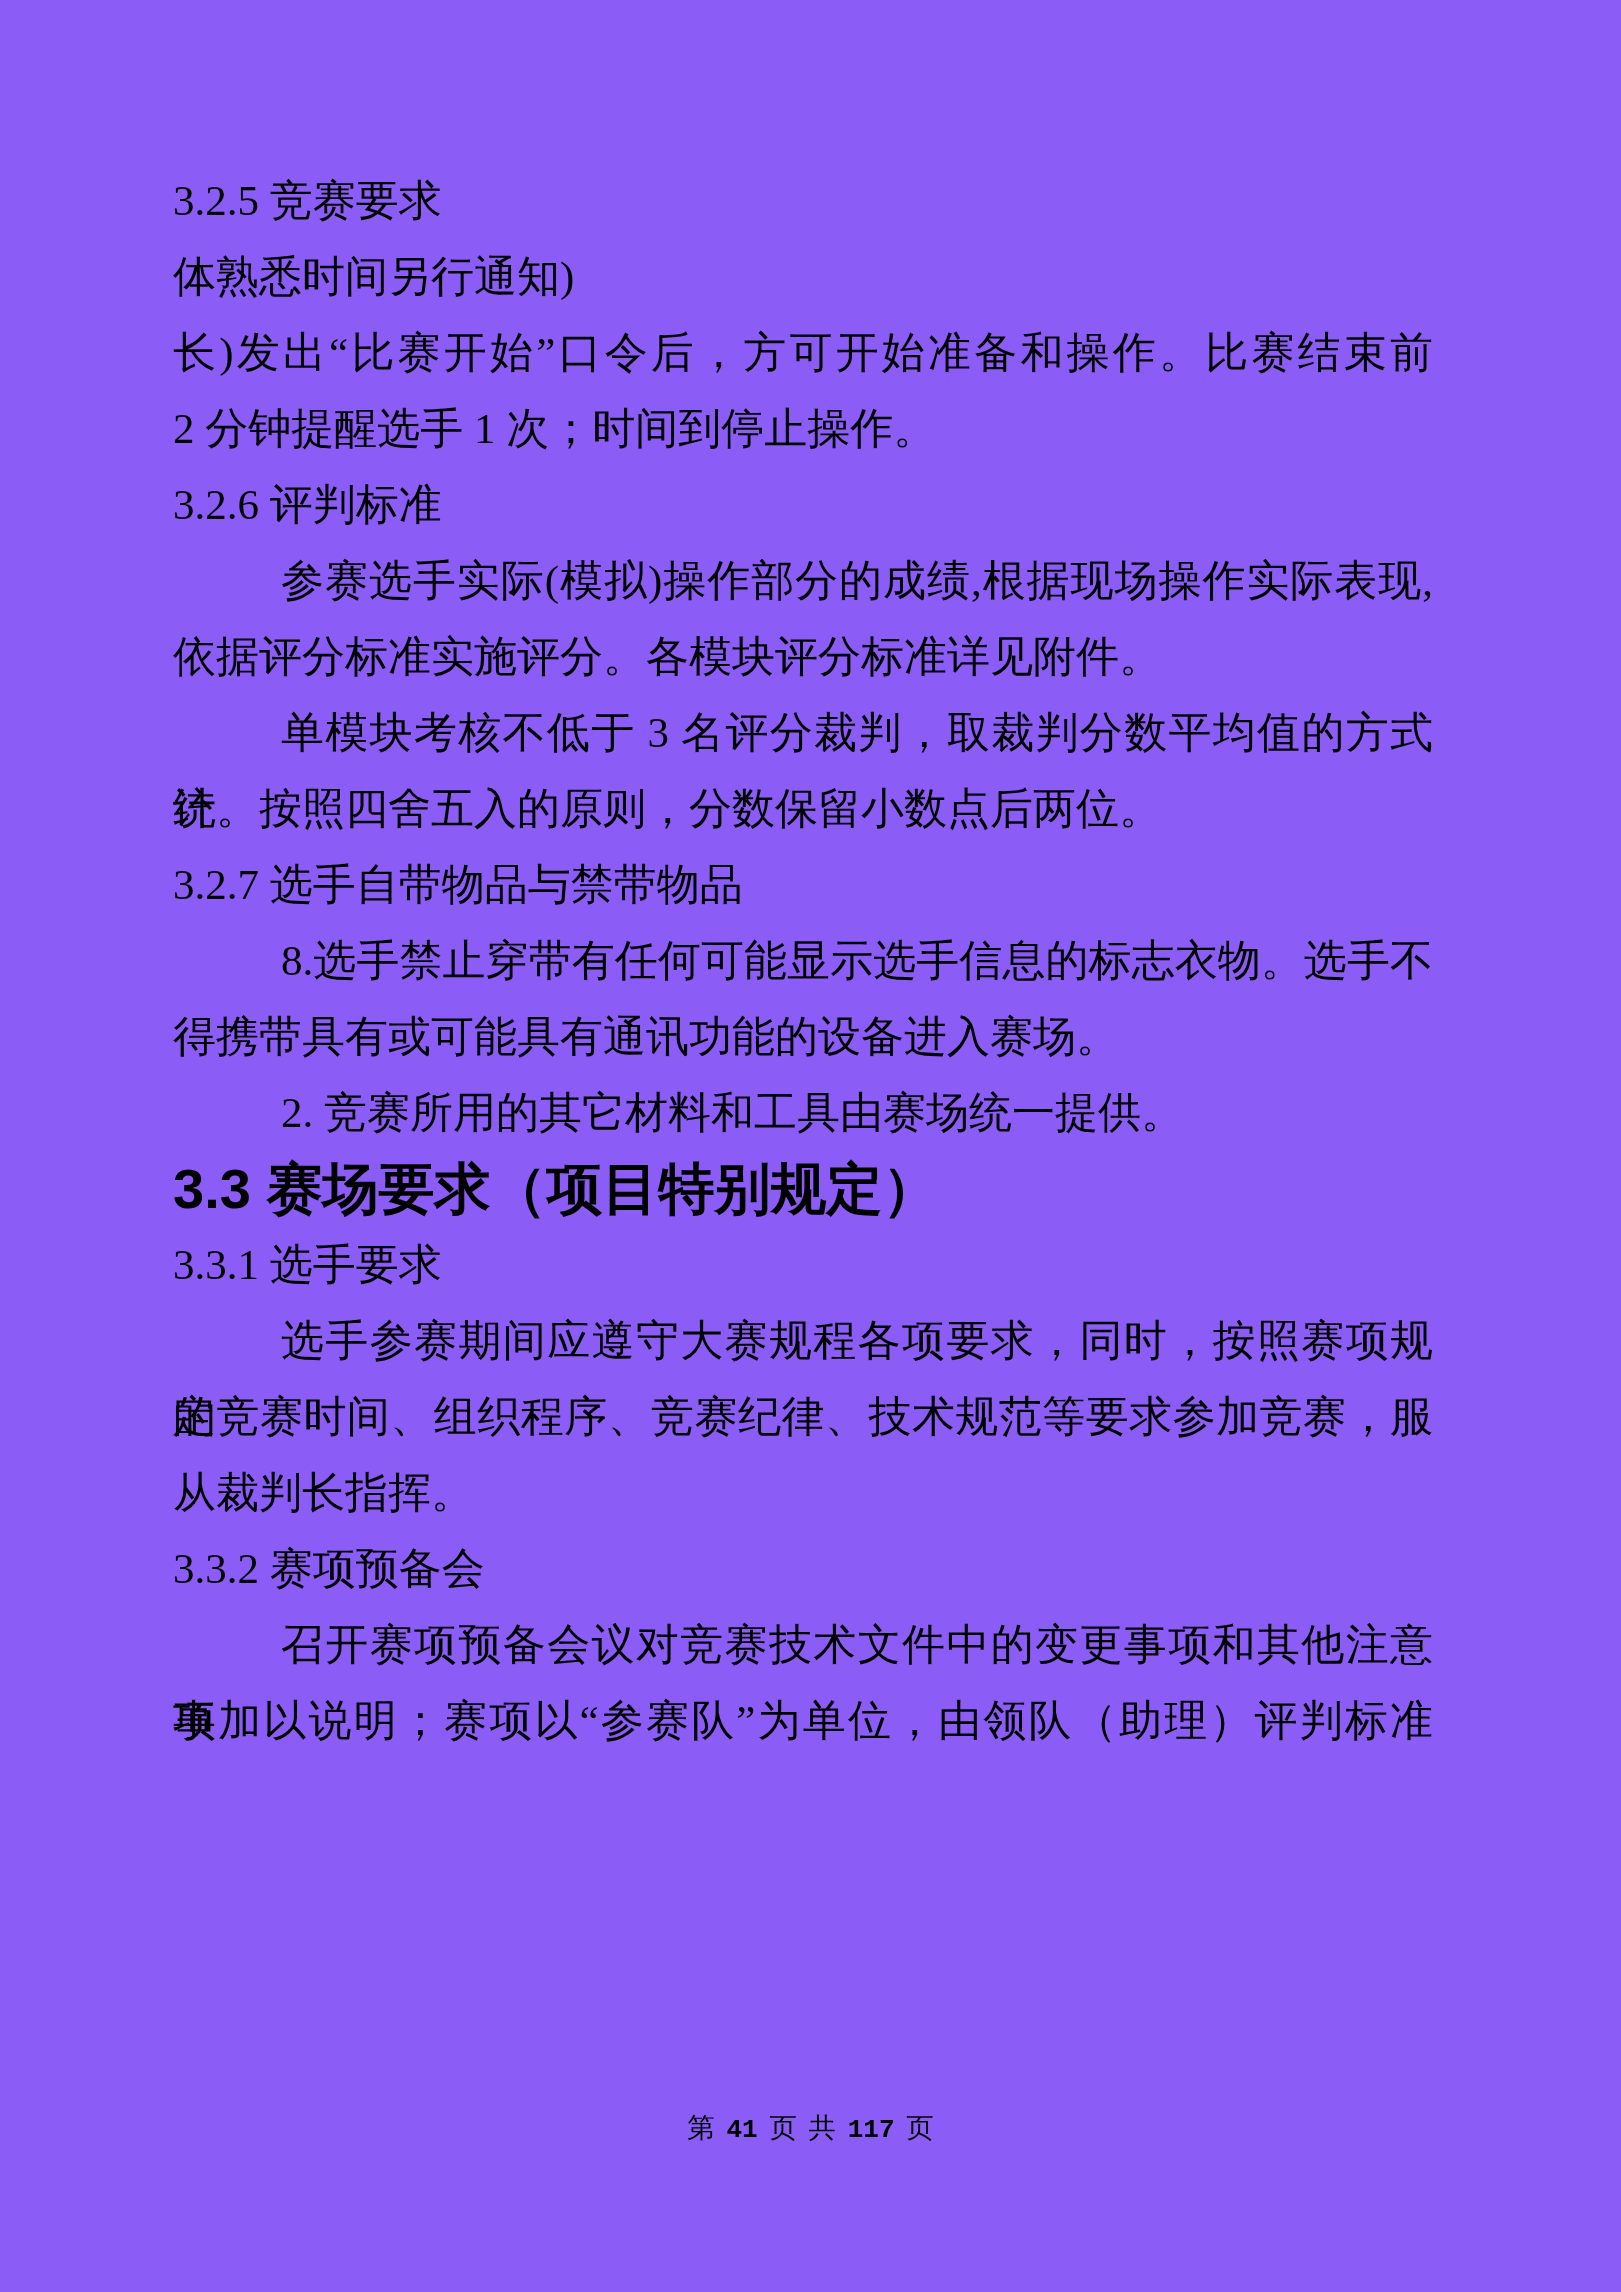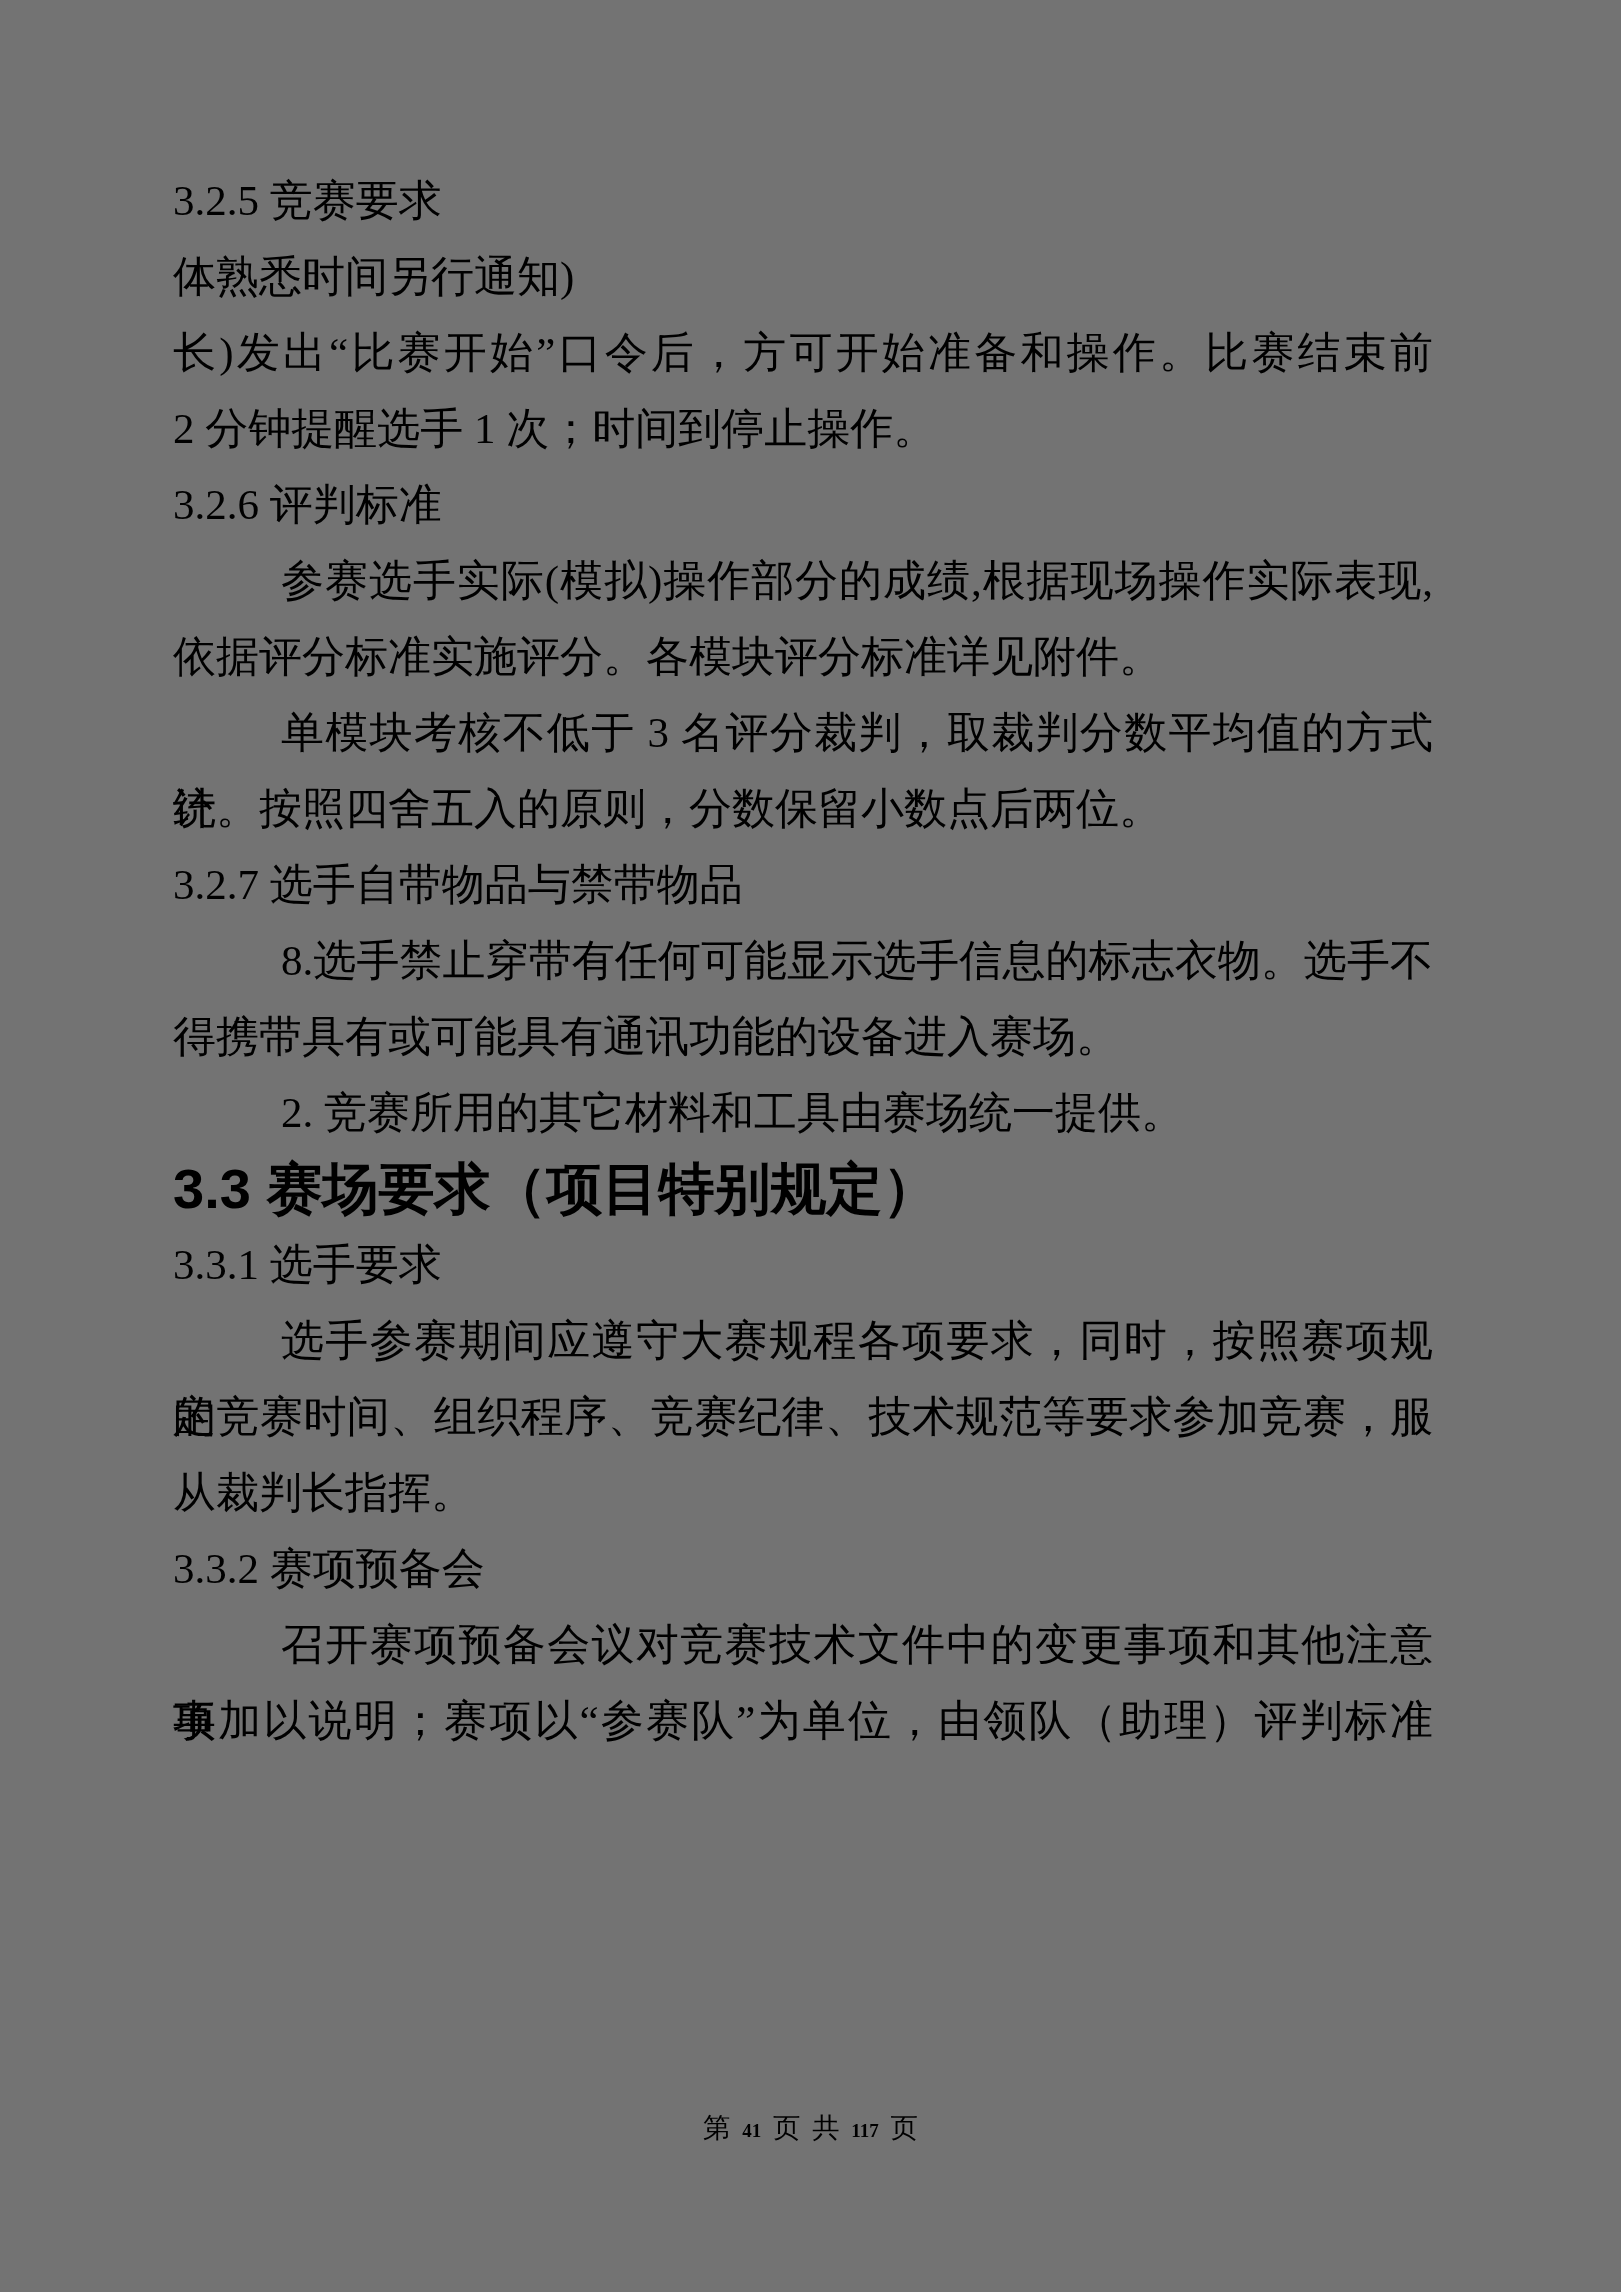--- a/index.html
+++ b/index.html
@@ -4,21 +4,21 @@
 <style>
   html, body {
     margin: 0;
     padding: 0;
     background: #ffffff;
   }
   .page {
     position: relative;
     width: 1621px;
     height: 2293px;
-    background: #737373;
+    background: #8b5cf6;
     overflow: hidden;
   }
   .doc-body {
     position: absolute;
     left: 173px;
     top: 163px;
     width: 1260px;
   }
   .doc-line {
     font-family: "Liberation Serif", "DejaVu Serif", serif;
@@ -56,23 +56,23 @@
     line-height: 39px;
     text-align: center;
     font-family: "Liberation Serif", "DejaVu Serif", serif;
     font-size: 27.4px;
     color: #000000;
   }
   .page-footer span {
     margin: 0 5.9px;
   }
   .page-footer .num {
-    font-family: Liberation Serif, serif;
+    font-family: Liberation Mono, monospace;
     font-weight: 700;
-    font-size: 19px;
+    font-size: 26px;
   }
 </style>
 </head>
 <body>
 
 <div class="page">
   <main class="doc-body">
       <div class="doc-line h3">3.2.5 竞赛要求</div>
       <div class="doc-line body">体熟悉时间另行通知)</div>
       <div class="doc-line body just">长)发出“比赛开始”口令后，方可开始准备和操作。比赛结束前</div>

